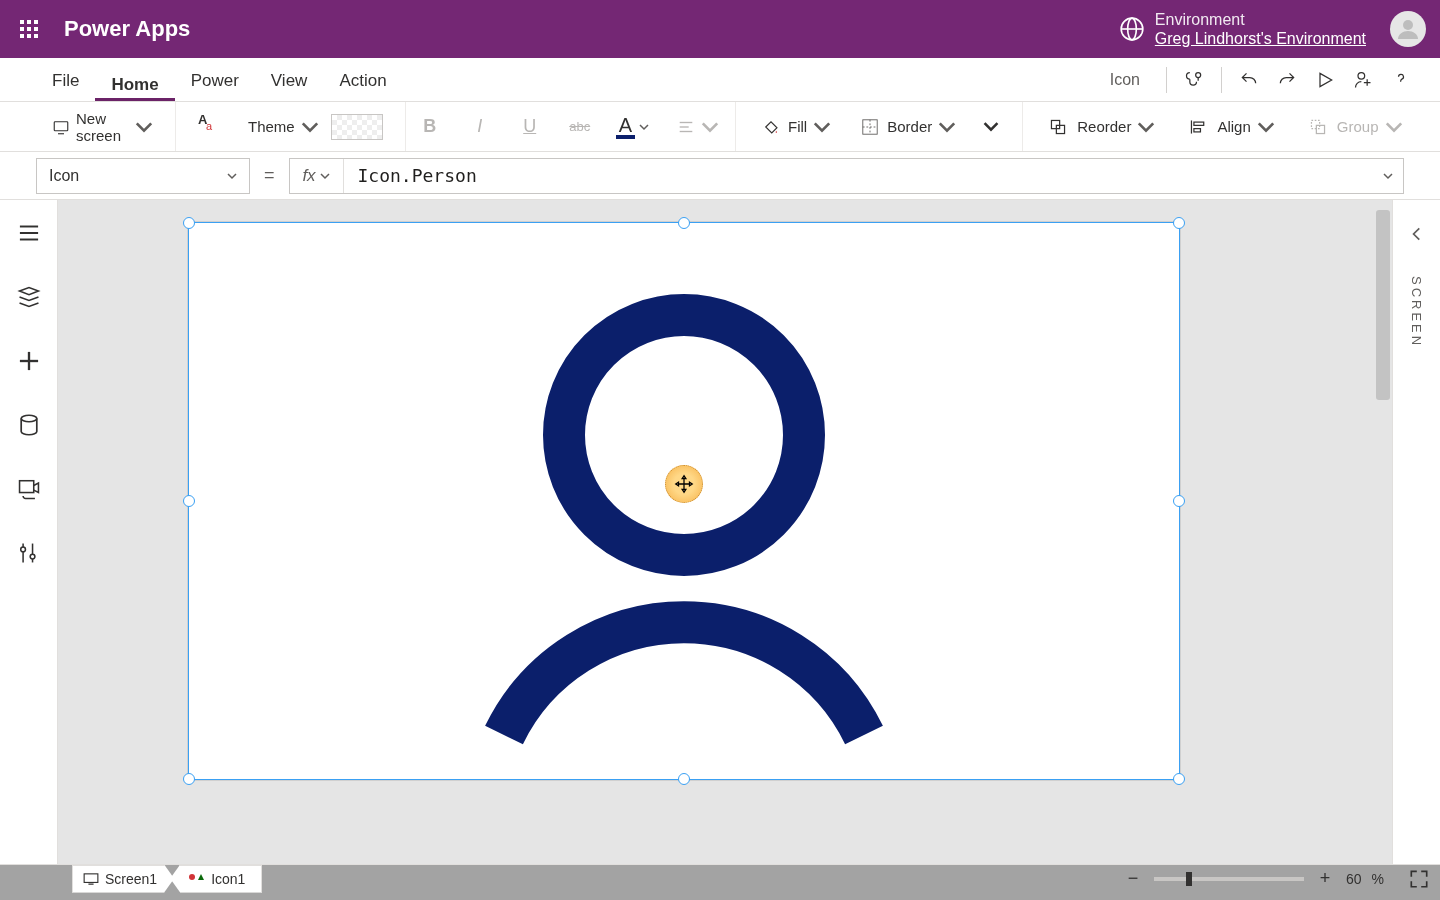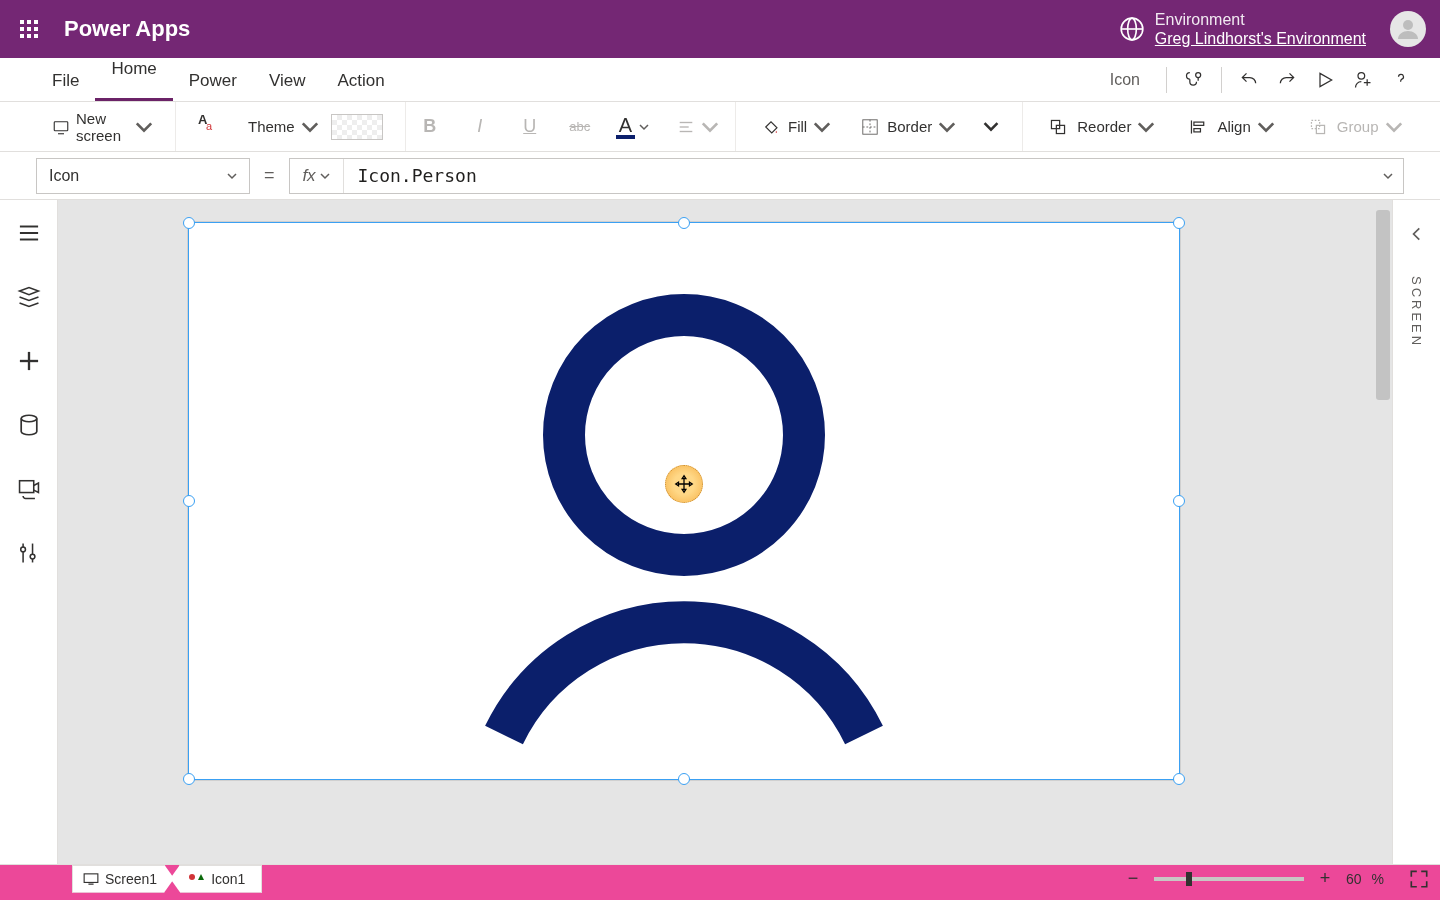--- a/index.html
+++ b/index.html
@@ -11,21 +11,21 @@
   .brand-title{font-size:22px;font-weight:600;}
   .brand-spacer{flex:1;}
   .globe{width:26px;height:26px;margin-right:10px;display:flex;align-items:center;}
   .env{display:flex;flex-direction:column;margin-right:24px;line-height:1.2;}
   .env-label{font-size:16px;opacity:.9;}
   .env-name{font-size:16px;text-decoration:underline;}
   .avatar{width:36px;height:36px;border-radius:50%;background:#e6e6e6;display:flex;align-items:center;justify-content:center;color:#9a9a9a;}
   
   .menubar{height:44px;background:#fff;border-bottom:1px solid #e1dfdd;display:flex;align-items:flex-end;padding:0 36px;position:relative;}
   .menu-item{font-size:17px;color:#323130;padding:0 16px 10px 16px;cursor:pointer;}
-  .menu-item.active{font-weight:400;border-bottom:3px solid #6b2367;padding-bottom:19px;}
+  .menu-item.active{font-weight:700;border-bottom:3px solid #6b2367;padding-bottom:3px;}
   .menu-right{position:absolute;right:20px;top:0;height:44px;display:flex;align-items:center;}
   .selected-label{font-size:16px;color:#605e5c;margin-right:18px;}
   .vdiv{width:1px;height:26px;background:#d2d0ce;margin:0 8px;}
   .tool-icon{width:38px;height:38px;display:flex;align-items:center;justify-content:center;color:#323130;}
   .tool-icon svg{width:20px;height:20px;stroke:#323130;fill:none;stroke-width:1.5;}
   
   .ribbon{height:50px;background:#fff;border-bottom:1px solid #e1dfdd;display:flex;align-items:center;padding:0 30px;color:#605e5c;}
   .rgroup{display:flex;align-items:center;height:100%;padding:0 16px;border-right:1px solid #edebe9;}
   .rgroup:last-child{border-right:none;}
   .rbtn{display:flex;align-items:center;font-size:15px;color:#323130;padding:0 6px;height:34px;}
@@ -58,21 +58,21 @@
   .h-t{left:50%;top:-6px;transform:translateX(-50%);} .h-b{left:50%;bottom:-6px;transform:translateX(-50%);}
   .h-l{left:-6px;top:50%;transform:translateY(-50%);} .h-r{right:-6px;top:50%;transform:translateY(-50%);}
   .person-icon{position:absolute;left:50%;top:72px;transform:translateX(-50%);}
   .person-icon svg{width:420px;height:440px;}
   .move-cursor{position:absolute;left:50%;top:242px;transform:translate(-50%,0);width:38px;height:38px;border-radius:50%;background:radial-gradient(circle,#ffd887 40%,#f6b24a 100%);display:flex;align-items:center;justify-content:center;border:1px dotted #c98a2a;}
   .move-cursor svg{width:22px;height:22px;}
   .rightrail{width:48px;background:#fff;border-left:1px solid #e1dfdd;display:flex;flex-direction:column;align-items:center;padding-top:26px;}
   .rightrail .collapse{color:#605e5c;}
   .rightrail .vlabel{writing-mode:vertical-rl;font-size:13px;letter-spacing:3px;color:#605e5c;margin-top:30px;}
   
-  .statusbar{position:absolute;bottom:0;left:0;right:0;height:36px;background:#ec4899;border-top:1px solid #e1dfdd;display:flex;align-items:center;padding:0 10px 8px 72px;font-size:14px;color:#323130;}
+  .statusbar{position:absolute;bottom:0;left:0;right:0;height:36px;background:#a3a3a3;border-top:1px solid #e1dfdd;display:flex;align-items:center;padding:0 10px 8px 72px;font-size:14px;color:#323130;}
   .crumb{display:flex;align-items:center;gap:6px;padding:4px 16px 4px 10px;border:1px solid #e1dfdd;background:#fff;position:relative;height:28px;}
   .crumb.first{clip-path:polygon(0 0,calc(100% - 10px) 0,100% 50%,calc(100% - 10px) 100%,0 100%);}
   .crumb.second{margin-left:-4px;padding-left:18px;clip-path:polygon(10px 0,100% 0,100% 100%,10px 100%,0 50%);border-left:none;}
   .status-spacer{flex:1;}
   .zoom{display:flex;align-items:center;gap:10px;}
   .zoom-track{width:150px;height:4px;background:#c8c6c4;position:relative;}
   .zoom-thumb{position:absolute;left:32px;top:-5px;width:6px;height:14px;background:#323130;}
   .zoom-btn{width:22px;height:22px;display:flex;align-items:center;justify-content:center;font-size:18px;color:#323130;}
   .fit-icon{width:22px;height:22px;margin-left:14px;}
   svg{overflow:visible;}

